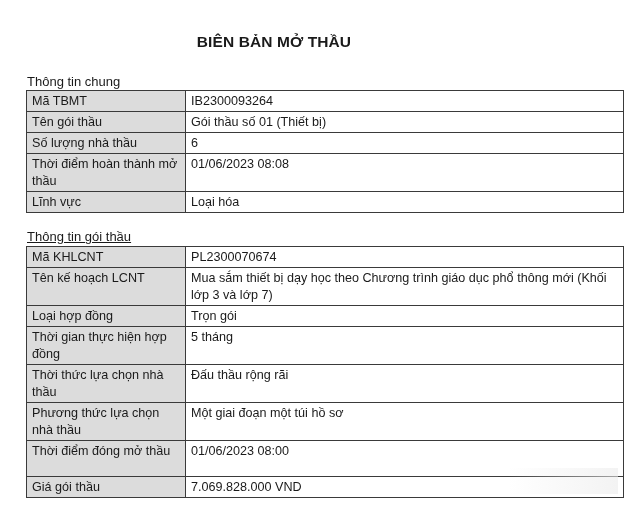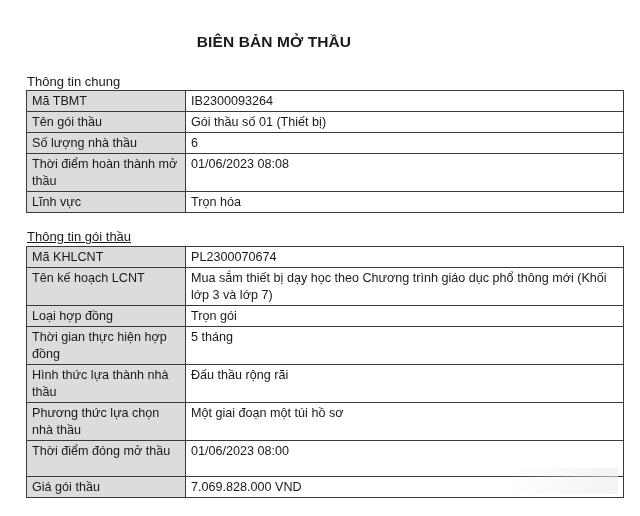--- a/index.html
+++ b/index.html
@@ -37,21 +37,21 @@
   <tr style="height:21px;margin-top:32px;">
     <td class="k">Số lượng nhà thầu</td>
     <td class="v">6</td>
   </tr>
   <tr style="height:36px;">
     <td class="k">Thời điểm hoàn thành mở thầu</td>
     <td class="v">01/06/2023 08:08</td>
   </tr>
   <tr style="height:21px;">
     <td class="k">Lĩnh vực</td>
-    <td class="v">Trọn hóa</td>
+    <td class="v">Loại hóa</td>
   </tr>
 </tbody>
   </table>
 
 <div class="section-label" style="top:229px;text-decoration:underline;">Thông tin gói thầu</div>
 
 <table class="info" style="top:246px;">
   <tbody>
       <tr style="height:21px;">
     <td class="k">Mã KHLCNT</td>
@@ -63,21 +63,21 @@
   </tr>
   <tr style="height:21px;">
     <td class="k">Loại hợp đồng</td>
     <td class="v">Trọn gói</td>
   </tr>
   <tr style="height:37px;margin-top:11px;">
     <td class="k">Thời gian thực hiện hợp đồng</td>
     <td class="v">5 tháng</td>
   </tr>
   <tr style="height:36px;">
-    <td class="k">Hình thức lựa thành nhà thầu</td>
+    <td class="k">Thời thức lựa chọn nhà thầu</td>
     <td class="v">Đấu thầu rộng rãi</td>
   </tr>
   <tr style="height:37px;">
     <td class="k">Phương thức lựa chọn nhà thầu</td>
     <td class="v">Một giai đoạn một túi hồ sơ</td>
   </tr>
   <tr style="height:36px;padding-left:26px;">
     <td class="k">Thời điểm đóng mở thầu</td>
     <td class="v">01/06/2023 08:00</td>
   </tr>

